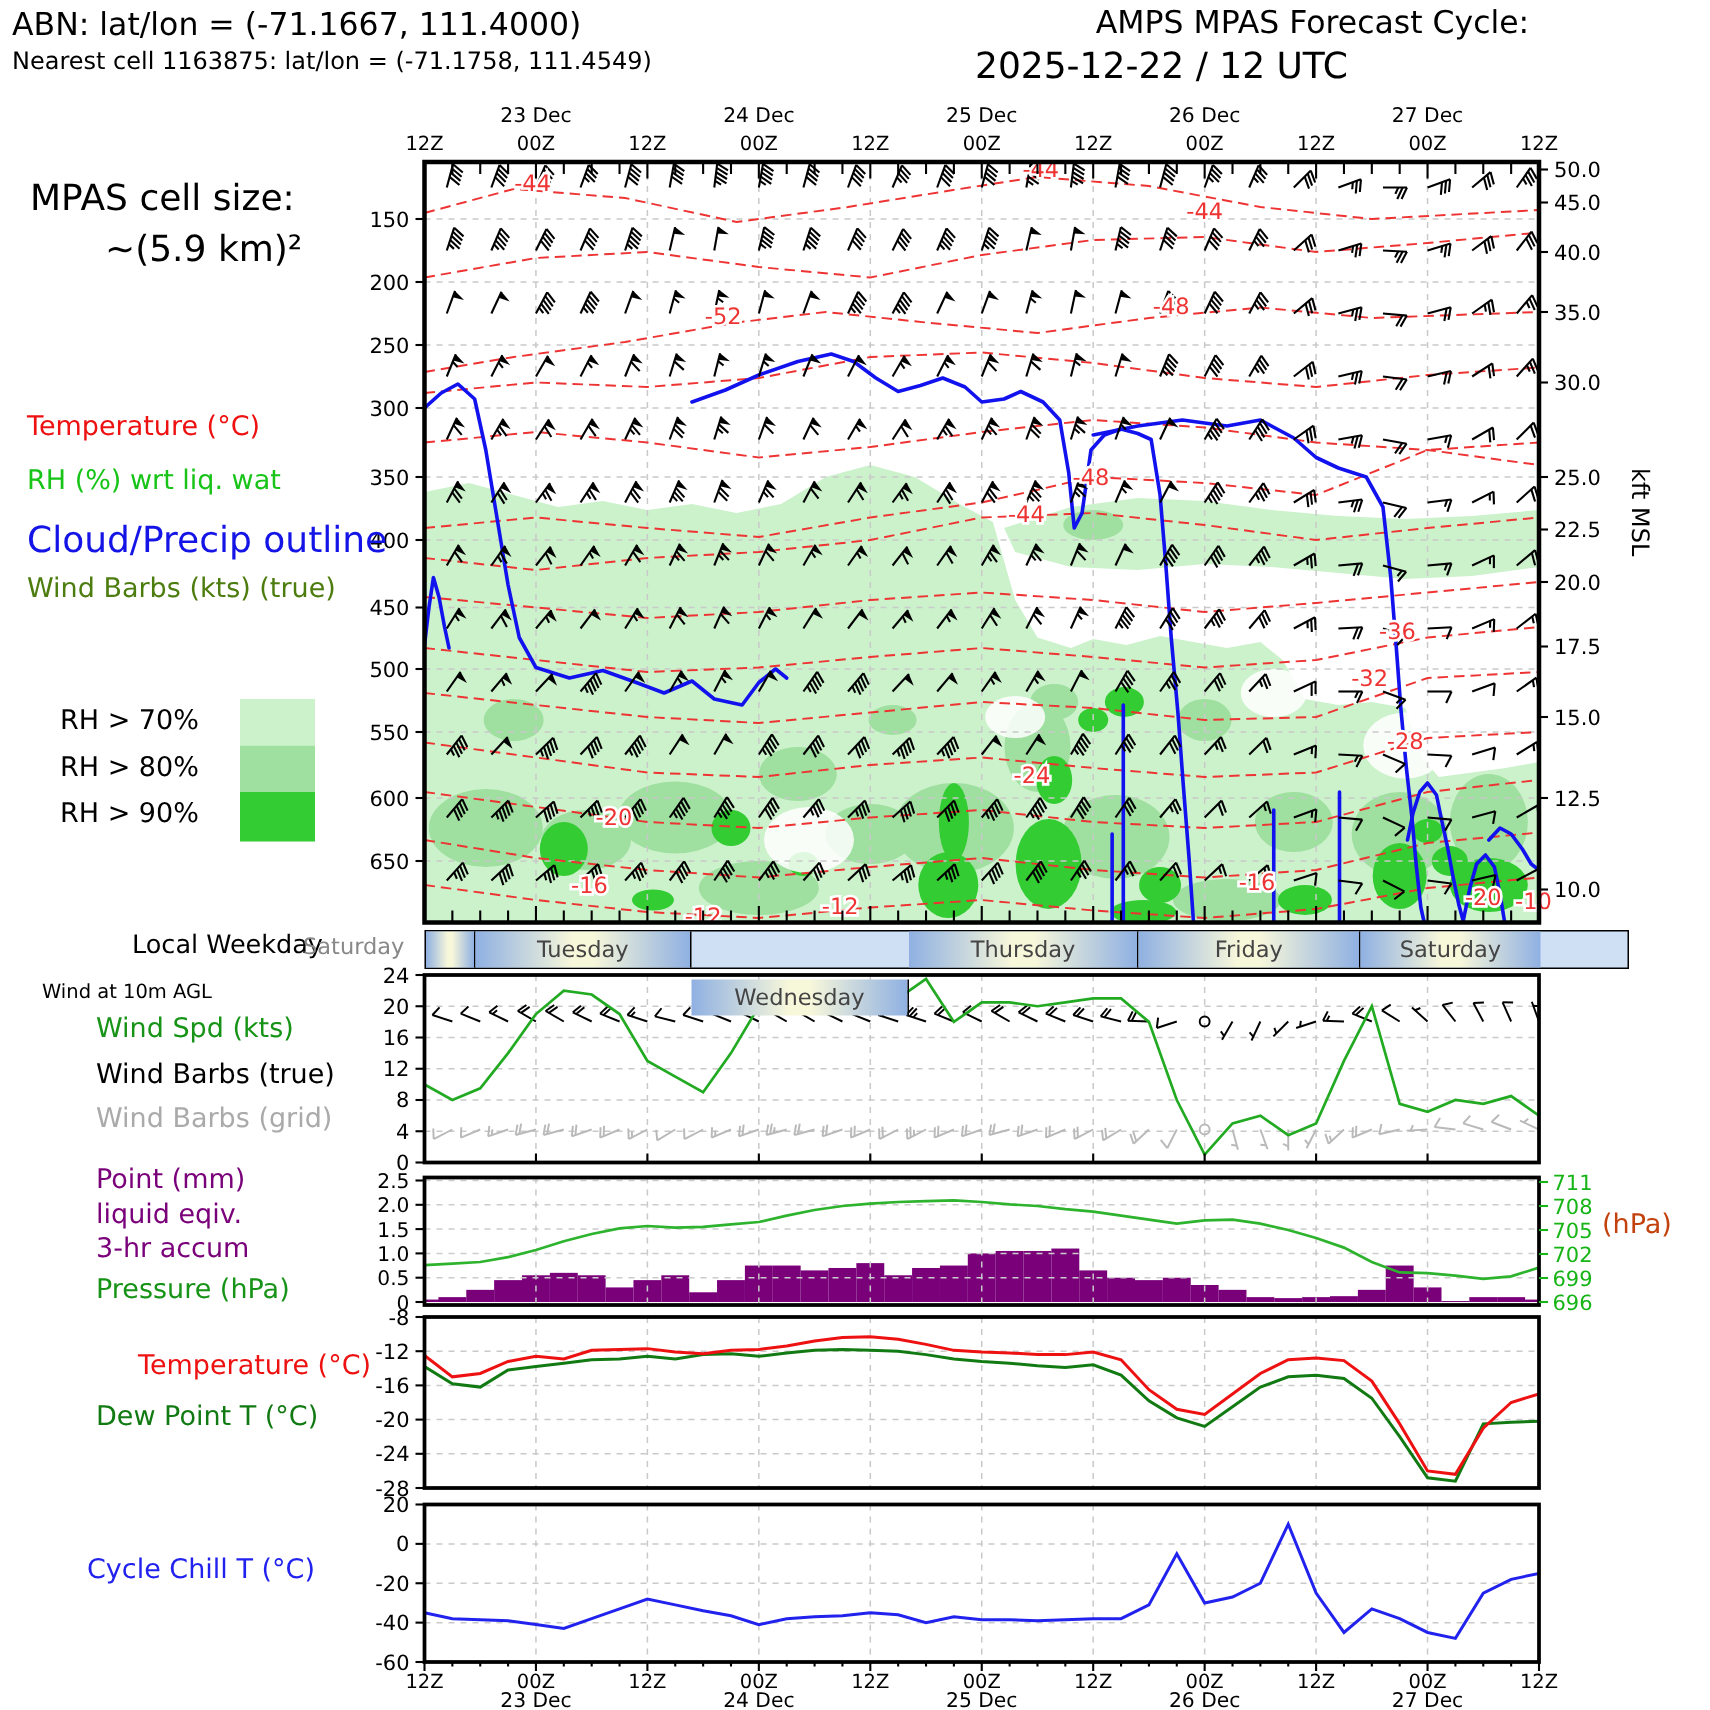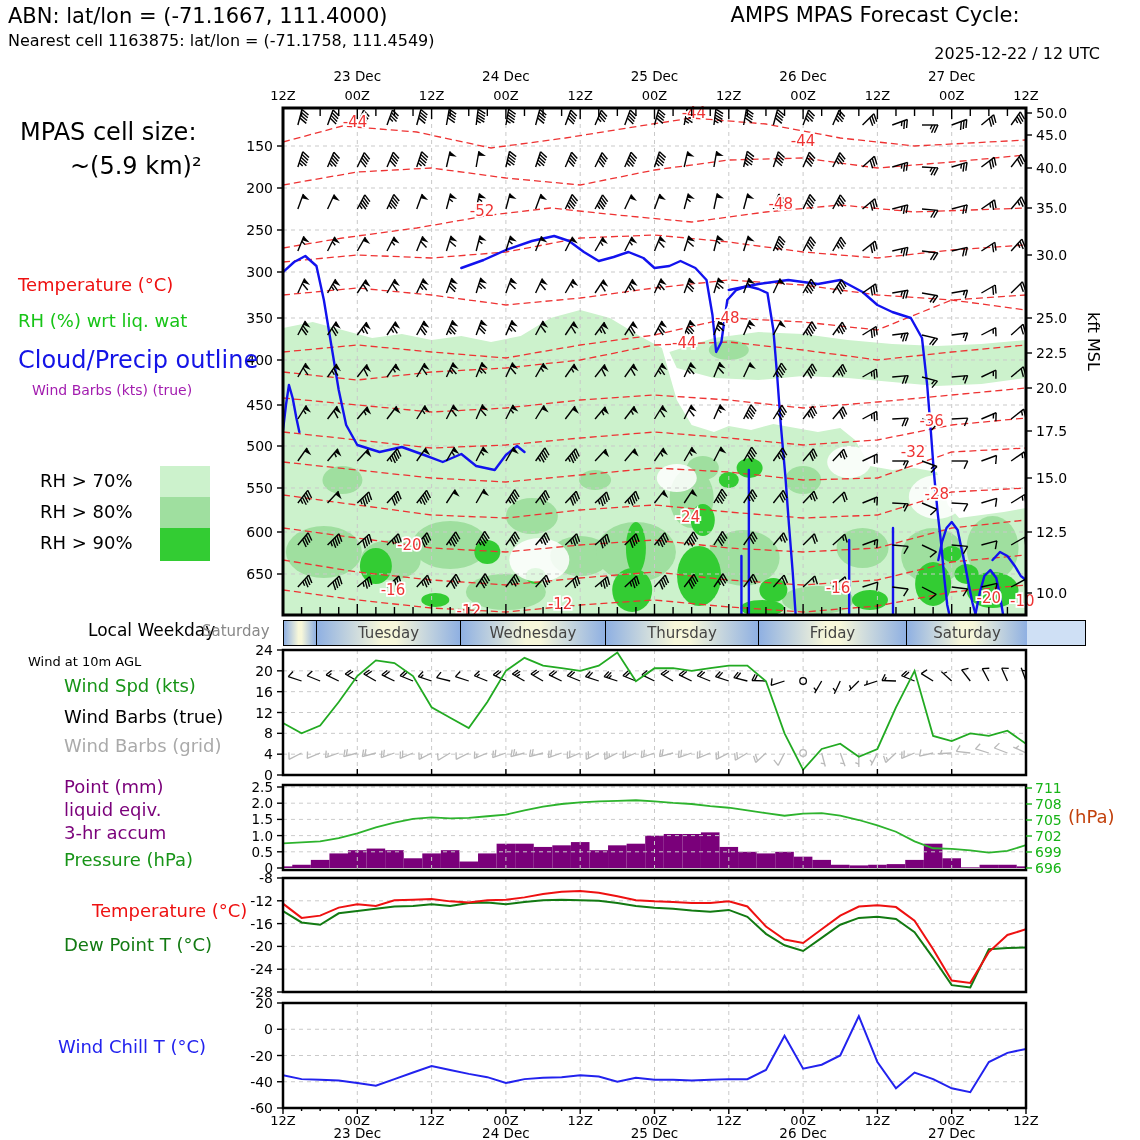--- a/index.html
+++ b/index.html
@@ -2648,57 +2648,57 @@
     <text x="803.1" y="1138" font-size="13.5" fill="#000" text-anchor="middle">26 Dec</text>
     <text x="877.4" y="1125" font-size="13" fill="#000" text-anchor="middle">12Z</text>
     <text x="951.7" y="1125" font-size="13" fill="#000" text-anchor="middle">00Z</text>
     <text x="951.7" y="1138" font-size="13.5" fill="#000" text-anchor="middle">27 Dec</text>
     <text x="1026" y="1125" font-size="13" fill="#000" text-anchor="middle">12Z</text>
   </svg>
 
 <div class="lbl" style="left:8px;top:4px;font-size:21px">ABN: lat/lon = (-71.1667, 111.4000)</div>
 <div class="lbl" style="left:8px;top:31px;font-size:16px">Nearest cell 1163875: lat/lon = (-71.1758, 111.4549)</div>
 <div class="lbl" style="left:650px;top:3px;width:450px;text-align:center;font-size:21px">AMPS MPAS Forecast Cycle:</div>
-<div class="lbl" style="left:650px;top:44px;width:450px;text-align:right;font-size:16px">2025-12-22 / 12 UTC</div>
+<div class="lbl" style="left:650px;top:30px;width:450px;text-align:left;font-size:24px">2025-12-22 / 12 UTC</div>
 
 <div class="lbl" style="left:20px;top:118px;font-size:24px">MPAS cell size:</div>
 <div class="lbl" style="left:70px;top:152px;font-size:24px">~(5.9 km)²</div>
 
 <div class="lbl" style="left:18px;top:274px;font-size:18px;color:#ee1111">Temperature (°C)</div>
 <div class="lbl" style="left:18px;top:310px;font-size:18px;color:#17c417">RH (%) wrt liq. wat</div>
 <div class="lbl" style="left:18px;top:346px;font-size:24px;color:#1414e6">Cloud/Precip outline</div>
-<div class="lbl" style="left:32px;top:382px;font-size:14px;color:#a21caf">Wind Barbs (kts) (true)</div>
+<div class="lbl" style="left:18px;top:382px;font-size:18px;color:#4d7c0f">Wind Barbs (kts) (true)</div>
 
 <div class="lbl" style="left:40px;top:470px;font-size:18px">RH &gt; 70%</div>
 <div class="lbl" style="left:40px;top:501px;font-size:18px">RH &gt; 80%</div>
 <div class="lbl" style="left:40px;top:532px;font-size:18px">RH &gt; 90%</div>
 <div id="rh-swatches">
     <div class="sw" style="height: 31px; background: rgb(204, 242, 204);"></div>
     <div class="sw" style="height: 31px; background: rgb(159, 223, 159);"></div>
     <div class="sw" style="height: 33px; background: rgb(51, 204, 51);"></div>
   </div>
 
 <div class="lbl" style="left:88px;top:620px;font-size:17px">Local Weekday</div>
 <div class="lbl" style="left:202px;top:622px;font-size:15px;color:#888">Saturday</div>
 <div id="weekday-bar">
     <div class="daycell" style="width: 33px;"></div>
     <div class="daycell" style="width: 144px;">Tuesday</div>
-    <div class="daycell" style="width: 145px;">Wednesday</div>
+    <div class="daycell" style="width: 145px; margin-top: 32px;">Wednesday</div>
     <div class="daycell" style="width: 153px;">Thursday</div>
     <div class="daycell" style="width: 148px;">Friday</div>
     <div class="daycell" style="width: 120px;">Saturday</div>
   </div>
 
 <div class="lbl" style="left:28px;top:654px;font-size:13px">Wind at 10m AGL</div>
 <div class="lbl" style="left:64px;top:675px;font-size:18px;color:#179417">Wind Spd (kts)</div>
 <div class="lbl" style="left:64px;top:706px;font-size:18px;color:#000">Wind Barbs (true)</div>
 <div class="lbl" style="left:64px;top:735px;font-size:18px;color:#aaaaaa">Wind Barbs (grid)</div>
 
 <div class="lbl" style="left:64px;top:776px;font-size:18px;color:#7a007a">Point (mm)</div>
 <div class="lbl" style="left:64px;top:799px;font-size:18px;color:#7a007a">liquid eqiv.</div>
 <div class="lbl" style="left:64px;top:822px;font-size:18px;color:#7a007a">3-hr accum</div>
 <div class="lbl" style="left:64px;top:849px;font-size:18px;color:#179417">Pressure (hPa)</div>
 <div class="lbl" style="left:1068px;top:806px;font-size:18px;color:#c2410c">(hPa)</div>
 
 <div class="lbl" style="left:92px;top:900px;font-size:18px;color:#ee1111">Temperature (°C)</div>
 <div class="lbl" style="left:64px;top:934px;font-size:18px;color:#127a12">Dew Point T (°C)</div>
-<div class="lbl" style="left:58px;top:1036px;font-size:18px;color:#2222ee">Wind Chill T (°C)</div>
+<div class="lbl" style="left:58px;top:1036px;font-size:18px;color:#2222ee">Cycle Chill T (°C)</div>
 <div class="lbl vert" style="left:1084px;top:312px;font-size:16px">kft MSL</div>
 
 </body></html>

